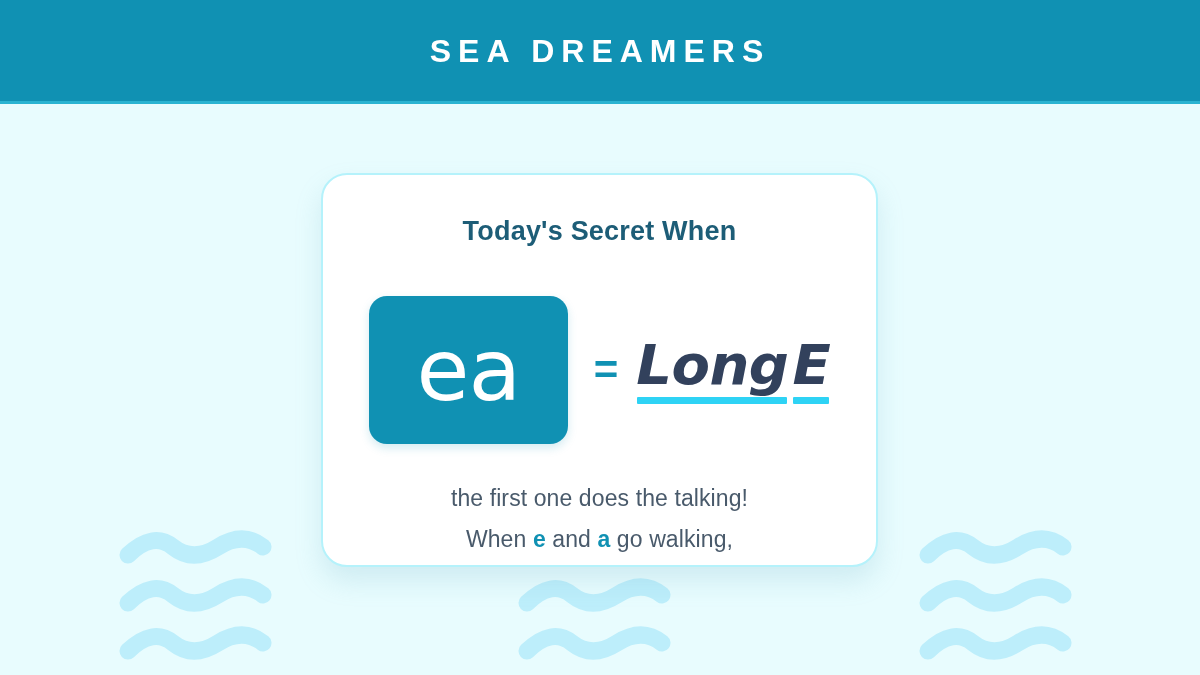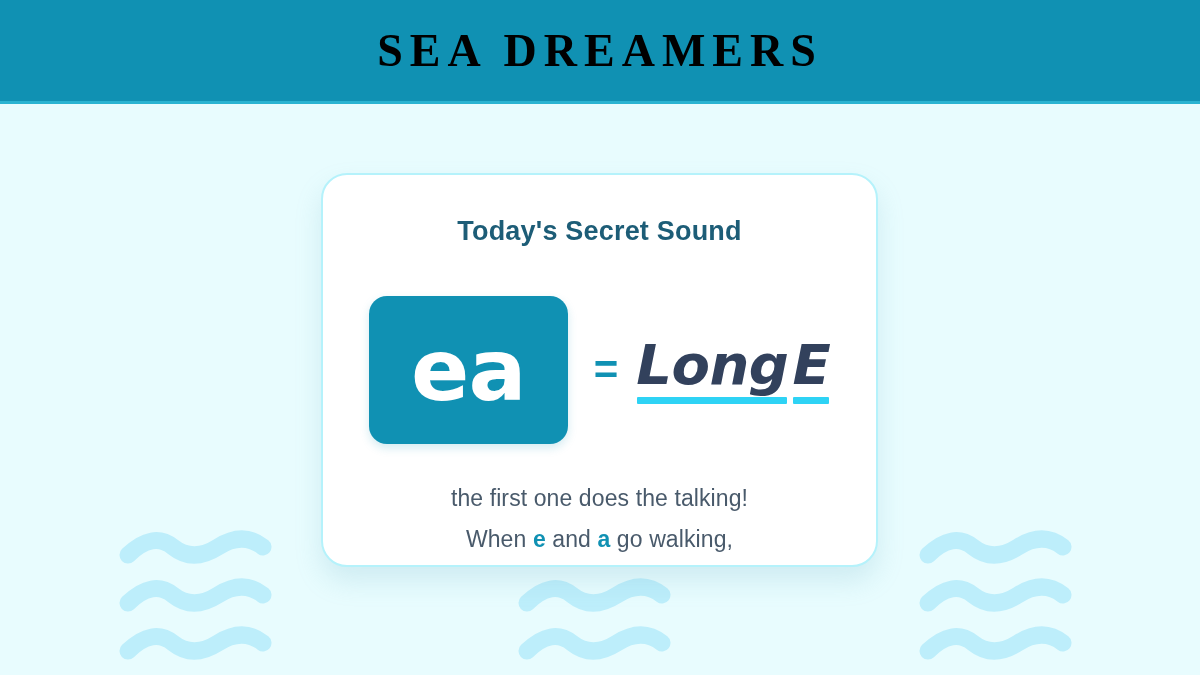--- a/index.html
+++ b/index.html
@@ -33,27 +33,27 @@
     height: 104px;
     background: #1091b3;
     display: flex;
     align-items: center;
     justify-content: center;
     box-sizing: border-box;
     border-bottom: 3px solid #2ab3d1;
     z-index: 5;
   }
   .header-title {
-    color: #000000;
-    font-size: 46px;
+    color: #ffffff;
+    font-size: 32px;
     font-weight: bold;
     letter-spacing: 7px;
     line-height: 1;
     text-transform: uppercase;
-    font-family: Liberation Serif, serif;
+    font-family: Liberation Sans, sans-serif;
     user-select: none;
   }
 
   
   .wave-group {
     position: absolute;
     z-index: 1;
   }
   .wave-group svg { display: block; }
 
@@ -105,21 +105,21 @@
     border-radius: 18px;
     display: flex;
     align-items: center;
     justify-content: center;
     box-shadow: 0 4px 10px rgba(16, 145, 179, 0.18);
     flex: none;
   }
   .sound-tile-text {
     color: #ffffff;
     font-size: 86px;
-    font-weight: bold;
+    font-weight: normal;
     line-height: 1;
     letter-spacing: -1px;
     font-family: "DejaVu Sans", sans-serif;
     user-select: none;
   }
 
   .equals-sign {
     color: #1091b3;
     font-size: 42px;
     font-weight: bold;
@@ -206,21 +206,21 @@
       </g>
     </svg>
   </div>
 
   <header class="header-banner">
     <h1 class="header-title">SEA DREAMERS</h1>
   </header>
 
   <section class="lesson-card">
 
-    <h2 class="card-heading">Today's Secret Sound</h2>
+    <h2 class="card-heading">Today's Secret When</h2>
 
     <div class="equation-row">
 
       <div class="sound-tile">
         <span class="sound-tile-text">ea</span>
       </div>
 
       <span class="equals-sign">=</span>
 
       <div class="sound-name-wrap">

